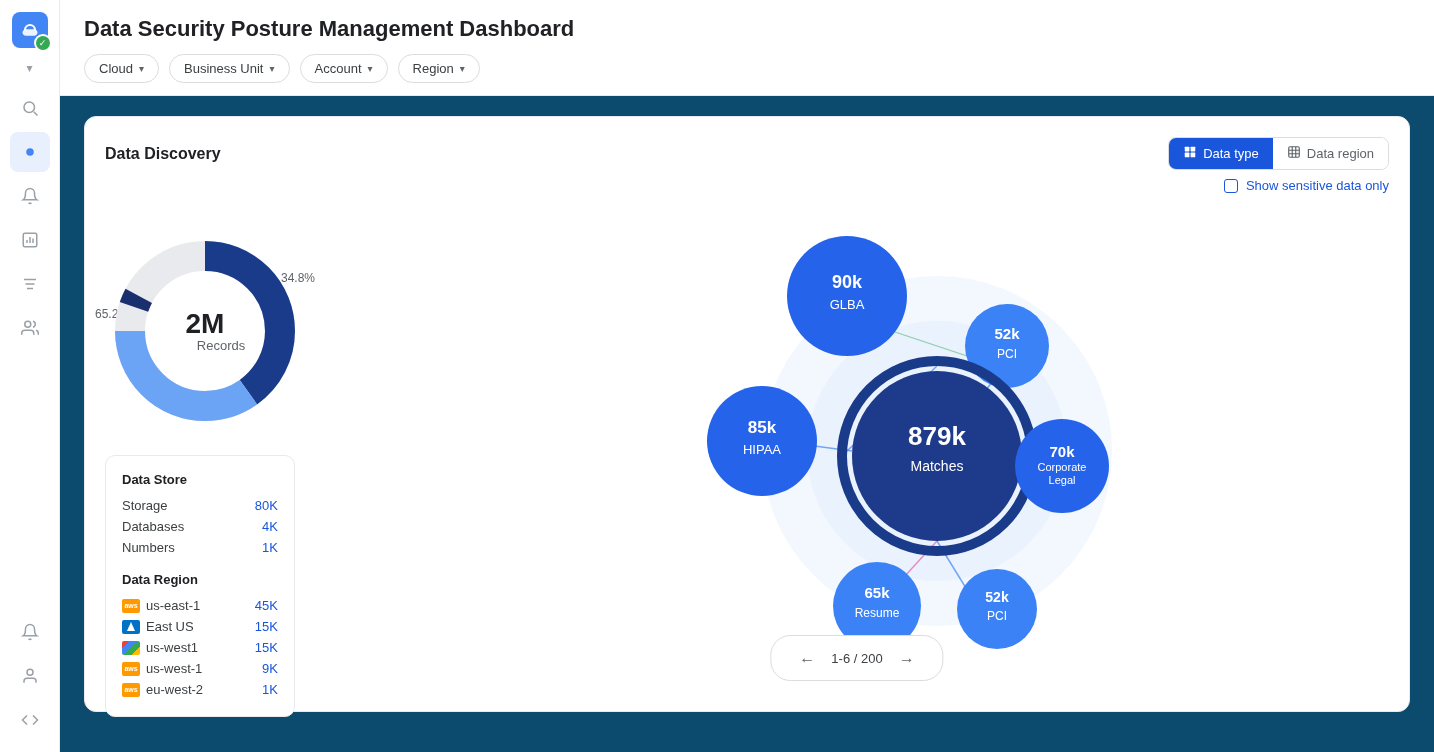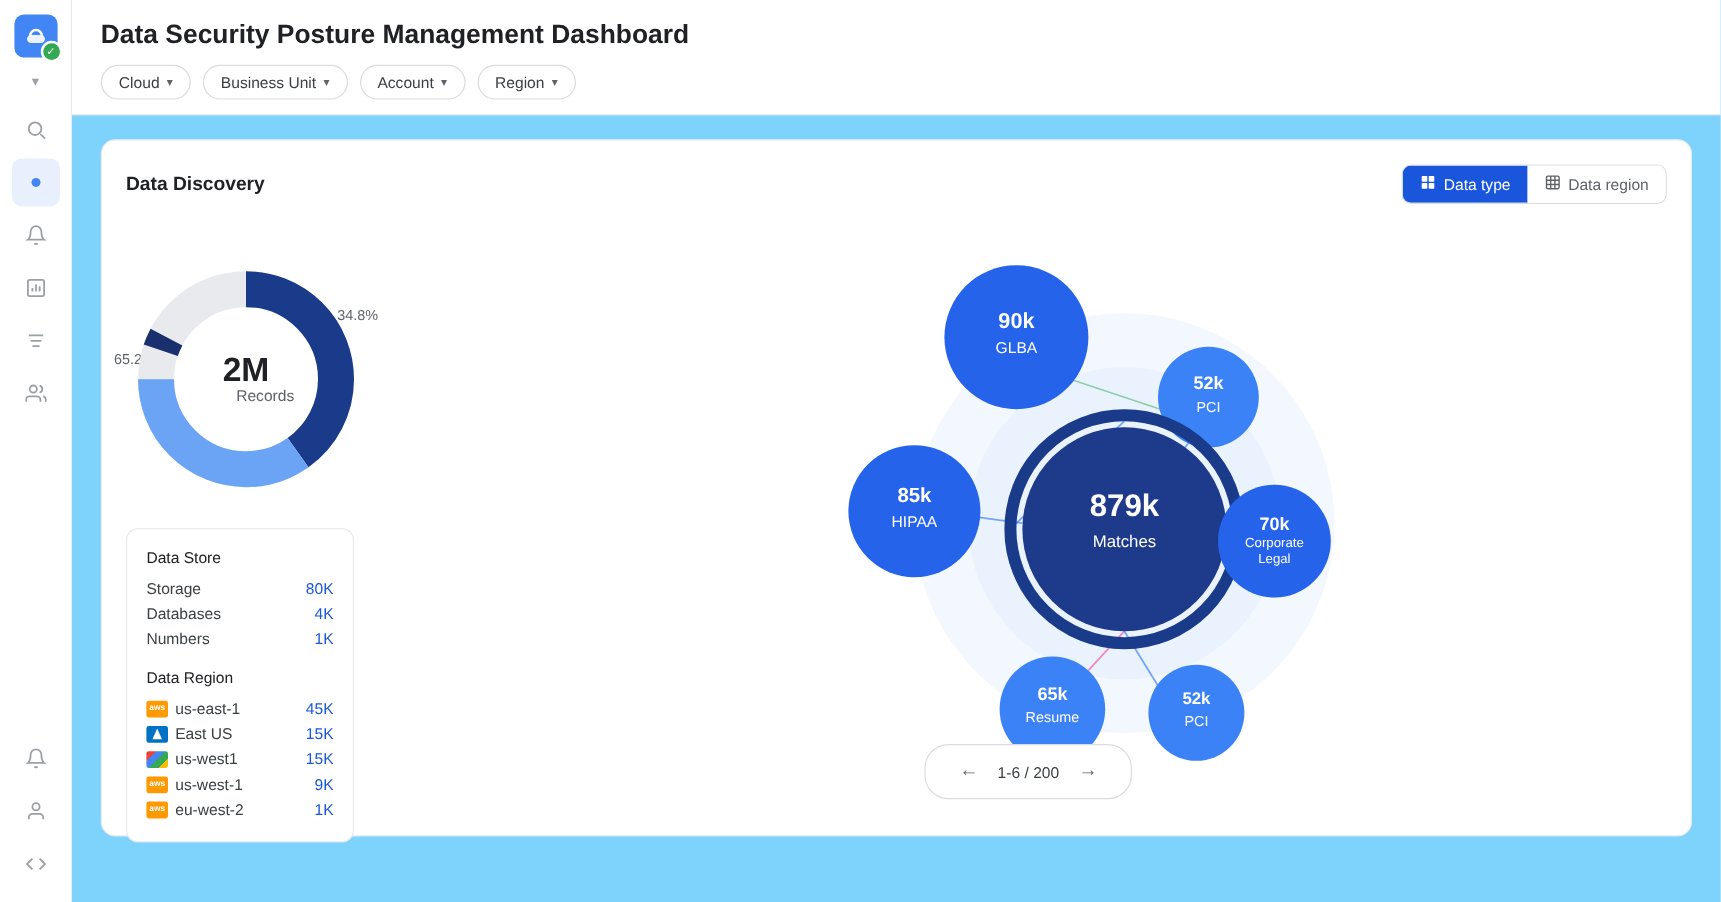--- a/index.html
+++ b/index.html
@@ -53,21 +53,21 @@
       font-size: 18px;
     }
     .sidebar-icon.active { background: #e8f0fe; color: #4285f4; }
 
     
     .main {
       flex: 1;
       display: flex;
       flex-direction: column;
       overflow: hidden;
-      background: #7dd3fc;
+      background: #0c4a6e;
     }
 
     
     .header {
       background: #fff;
       padding: 16px 24px 12px;
       border-bottom: 1px solid #e8eaed;
     }
     .page-title {
       font-size: 22px;
@@ -236,21 +236,21 @@
     .data-table {
       margin-top: 24px;
       background: #fff;
       border: 1px solid #e8eaed;
       border-radius: 10px;
       padding: 16px;
       width: 190px;
     }
     .data-table-title {
       font-size: 13px;
-      font-weight: 400;
+      font-weight: 700;
       color: #202124;
       margin-bottom: 8px;
     }
     .data-row {
       display: flex;
       justify-content: space-between;
       align-items: center;
       padding: 3px 0;
       font-size: 13px;
     }
@@ -436,20 +436,24 @@
                     <line x1="3" y1="15" x2="21" y2="15"></line>
                     <line x1="9" y1="3" x2="9" y2="21"></line>
                     <line x1="15" y1="3" x2="15" y2="21"></line>
                   </svg>
               </span>
               <span>Data region</span>
             </button>
           </div>
         </div>
       </div>
+      <div class="sensitive-check" style="margin-top:-8px; margin-bottom:8px;">
+        <div class="checkbox"></div>
+        <span>Show sensitive data only</span>
+      </div>
 
       <div class="viz-area">
 
         <div class="left-panel">
 
           <div style="position:relative; width:200px;">
             <div class="donut-pct-left">65.2%</div>
             <div class="donut-pct-right">34.8%</div>
             <div class="donut-wrapper">
               <svg viewBox="0 0 200 200">

